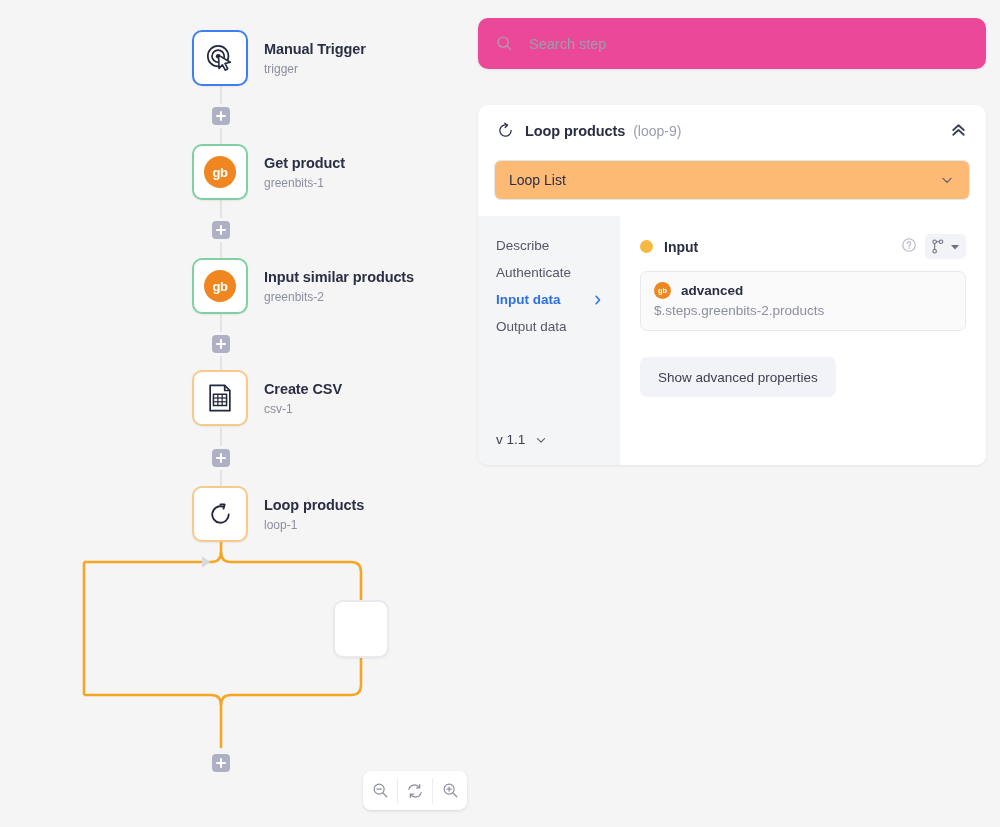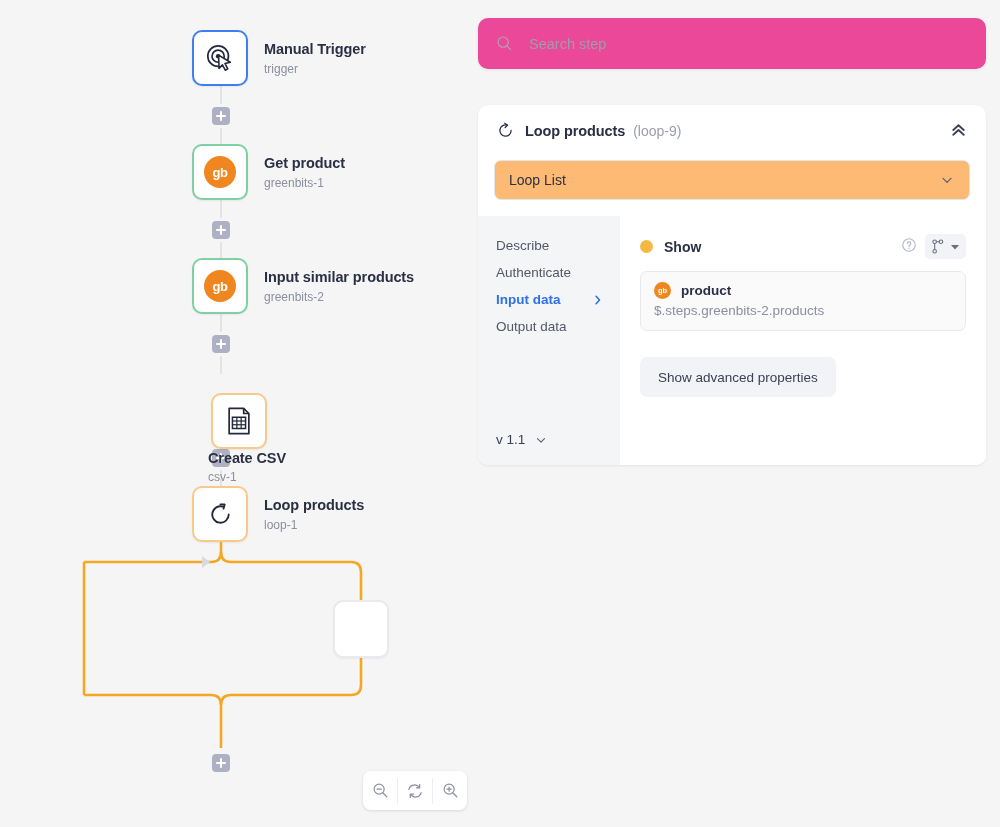--- a/index.html
+++ b/index.html
@@ -194,21 +194,21 @@
   <div class="node-row" style="left:192px; top:258px;">
     <div class="node-box sel-green">
       <div class="gb-badge">gb</div>
     </div>
     <div class="node-text">
       <div class="node-title">Input similar products</div>
       <div class="node-sub">greenbits-2</div>
     </div>
   </div>
 
-  <div class="node-row" style="left:192px; top:393px;flex-direction:column;">
+  <div class="node-row" style="left:192px; top:370px;">
     <div class="node-box sel-orange">
       <svg width="30" height="30" viewBox="0 0 32 32">
         <path d="M5.5 2.5 H21 L26.5 8 V29.5 H5.5 Z" fill="#fff" stroke="#23283c" stroke-width="1.8" stroke-linejoin="round"></path>
         <path d="M21 2.5 V8 H26.5" fill="none" stroke="#23283c" stroke-width="1.8" stroke-linejoin="round"></path>
         <rect x="9" y="12" width="14" height="12" fill="none" stroke="#23283c" stroke-width="1.6"></rect>
         <line x1="9" y1="16" x2="23" y2="16" stroke="#23283c" stroke-width="1.3"></line>
         <line x1="9" y1="20" x2="23" y2="20" stroke="#23283c" stroke-width="1.3"></line>
         <line x1="13.7" y1="12" x2="13.7" y2="24" stroke="#23283c" stroke-width="1.3"></line>
         <line x1="18.3" y1="12" x2="18.3" y2="24" stroke="#23283c" stroke-width="1.3"></line>
       </svg>
@@ -332,21 +332,21 @@
           <svg width="14" height="14" viewBox="0 0 20 20">
             <path d="M5 8 L10 13 L15 8" fill="none" stroke="#5a5f72" stroke-width="1.6" stroke-linecap="round" stroke-linejoin="round"></path>
           </svg>
         </span>
       </div>
     </div>
 
     <div class="fields-col">
       <div class="field-head">
         <span class="field-dot"></span>
-        <span class="field-name">Show</span>
+        <span class="field-name">Input</span>
         <span class="field-actions">
           <span>
             <svg width="16" height="16" viewBox="0 0 20 20">
               <circle cx="10" cy="10" r="7.8" fill="none" stroke="#b6bac6" stroke-width="1.5"></circle>
               <path d="M7.9 7.9 a2.1 2.1 0 1 1 2.3 2.4 v1.3" fill="none" stroke="#b6bac6" stroke-width="1.5" stroke-linecap="round"></path>
               <circle cx="10.1" cy="14" r="1" fill="#b6bac6"></circle>
             </svg>
           </span>
           <span class="var-btn">
             <svg width="14" height="15" viewBox="0 0 16 18">
@@ -359,21 +359,21 @@
             <svg width="10" height="8" viewBox="0 0 12 10">
               <path d="M1 2.5 L11 2.5 L6 8 Z" fill="#6b6f80"></path>
             </svg>
           </span>
         </span>
       </div>
 
       <div class="value-box">
         <div class="value-top">
           <span class="gb-mini">gb</span>
-          <span class="value-label">product</span>
+          <span class="value-label">advanced</span>
         </div>
         <div class="value-path">$.steps.greenbits-2.products</div>
       </div>
 
       <button class="adv-btn">Show advanced properties</button>
     </div>
   </div>
 </div>
 
 </body></html>

